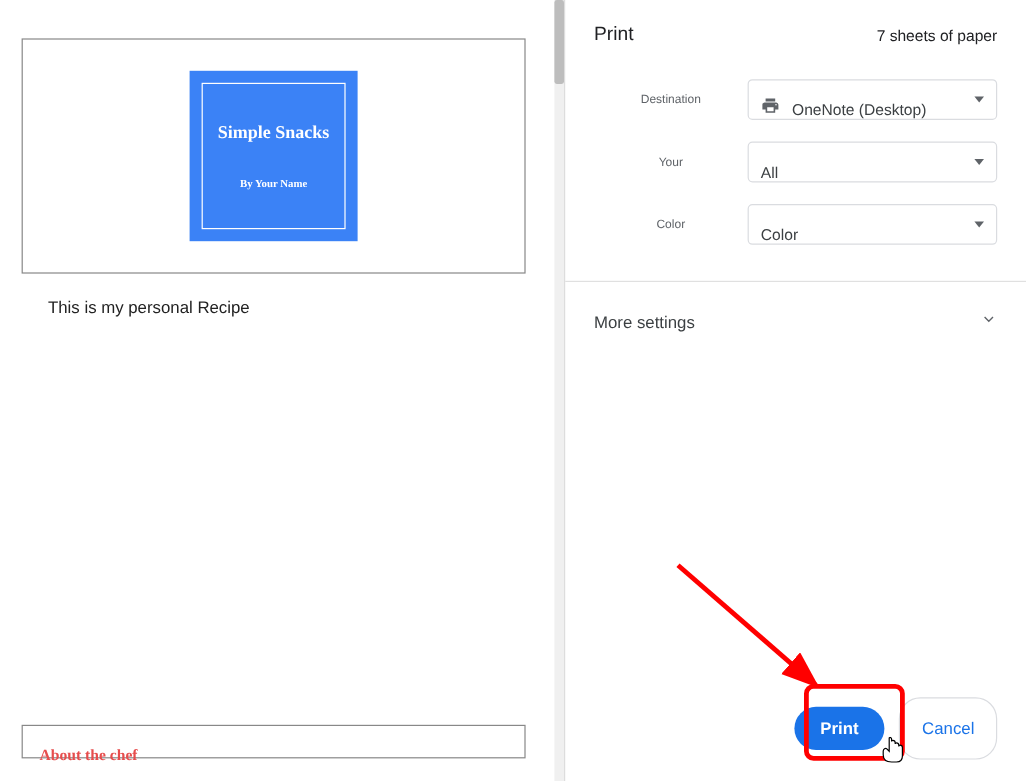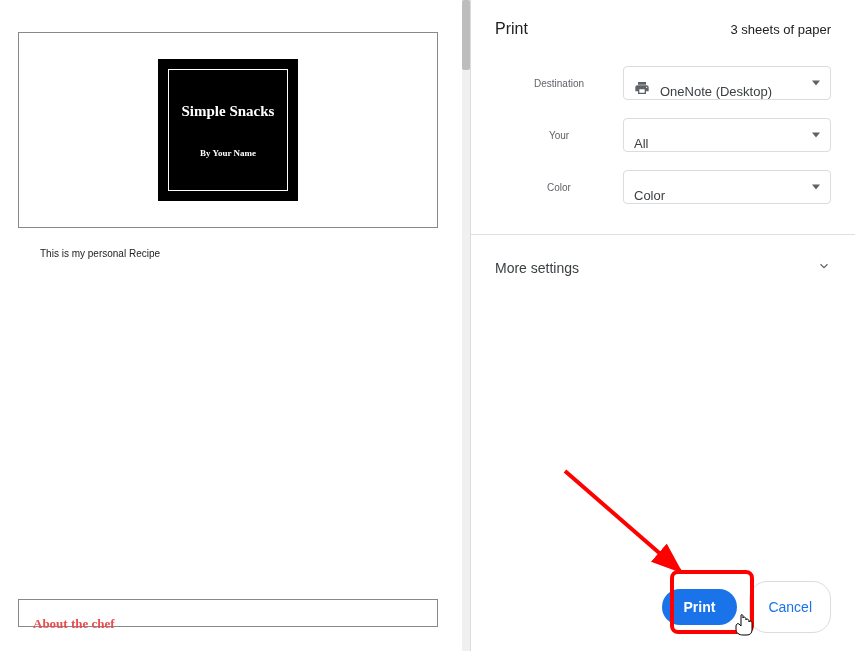--- a/index.html
+++ b/index.html
@@ -2,25 +2,25 @@
 <html><head>
 <meta charset="utf-8">
 <style>
 * { box-sizing: border-box; margin: 0; padding: 0; }
 body { font-family: "Segoe UI", Arial, sans-serif; width: 855px; height: 651px; overflow: hidden; background: #fff; position: relative; }
 .container { display: flex; width: 100%; height: 100%; }
 .preview-pane { width: 470px; height: 651px; background: #fff; padding: 0; position: relative; overflow: hidden; }
 .preview-scroll { position: absolute; right: 0; top: 0; width: 8px; height: 100%; background: #f0f0f0; }
 .preview-thumb { position: absolute; right: 0; top: 0; width: 8px; height: 70px; background: #bdbdbd; border-radius: 2px; }
 .page1 { margin: 32px 18px 0 18px; border: 1px solid #888; width: 420px; height: 196px; background: #fff; padding: 26px 0 0 0; text-align: center; }
-.book-cover { display: inline-block; width: 140px; height: 142px; background: #000000; position: relative; }
+.book-cover { display: inline-block; width: 140px; height: 142px; background: #3b82f6; position: relative; }
 .book-inner { position: absolute; top: 10px; left: 10px; right: 10px; bottom: 10px; border: 1px solid #fff; display: flex; flex-direction: column; align-items: center; justify-content: center; }
 .book-title { color: #fff; font-weight: 700; font-size: 15px; font-family: Georgia, serif; margin-bottom: 28px; }
 .book-author { color: #fff; font-size: 9px; font-family: Georgia, serif; font-weight: 600; }
-.caption { font-size: 10px; color: #222; text-align: left; margin: 20px 0 0 40px; }
+.caption { font-size: 14px; color: #222; text-align: left; margin: 20px 0 0 40px; }
 .page2 { margin: 340px 18px 0 18px; border: 1px solid #888; width: 420px; height: 28px; background: #fff; padding: 16px 0 0 14px; }
 .about-chef { color: #e64d4d; font-family: Georgia, serif; font-size: 13px; font-weight: 700; }
 .settings-pane { flex: 1; height: 651px; border-left: 1px solid #ddd; background: #fff; display: flex; flex-direction: column; padding: 20px 24px 18px 24px; position: relative; }
 .settings-header { display: flex; justify-content: space-between; align-items: center; margin-bottom: 28px; }
 .print-title { font-size: 16px; color: #202124; }
 .sheet-count { font-size: 13px; color: #202124; }
 .setting-row { display: flex; align-items: center; margin-bottom: 18px; }
 .setting-label { width: 128px; font-size: 10px; color: #5f6368; text-align: center; }
 .select { flex: 1; height: 34px; border: 1px solid #dadce0; border-radius: 4px; background: #fff; display: flex; align-items: flex-end; padding: 0 10px; font-size: 13px; color: #3c4043; cursor: pointer; position: relative; }
 .select::after { content: ""; position: absolute; right: 10px; top: 50%; transform: translateY(-50%); border-left: 4px solid transparent; border-right: 4px solid transparent; border-top: 5px solid #5f6368; }
@@ -53,21 +53,21 @@
       <div class="about-chef">About the chef</div>
     </div>
     <div class="preview-scroll">
       <div class="preview-thumb"></div>
     </div>
   </div>
 
   <div class="settings-pane">
     <div class="settings-header">
       <div class="print-title">Print</div>
-      <div class="sheet-count">3 sheets of paper</div>
+      <div class="sheet-count">7 sheets of paper</div>
     </div>
 
     <div class="setting-row">
       <div class="setting-label">Destination</div>
       <div class="select">
         <span class="printer-icon">
           <svg width="16" height="16" viewBox="0 0 24 24" fill="currentColor">
               <path d="M19 8H5c-1.66 0-3 1.34-3 3v6h4v4h12v-4h4v-6c0-1.66-1.34-3-3-3zm-3 11H8v-5h8v5zm3-7c-.55 0-1-.45-1-1s.45-1 1-1 1 .45 1 1-.45 1-1 1zm-1-9H6v4h12V3z"></path>
             </svg>
         </span>

